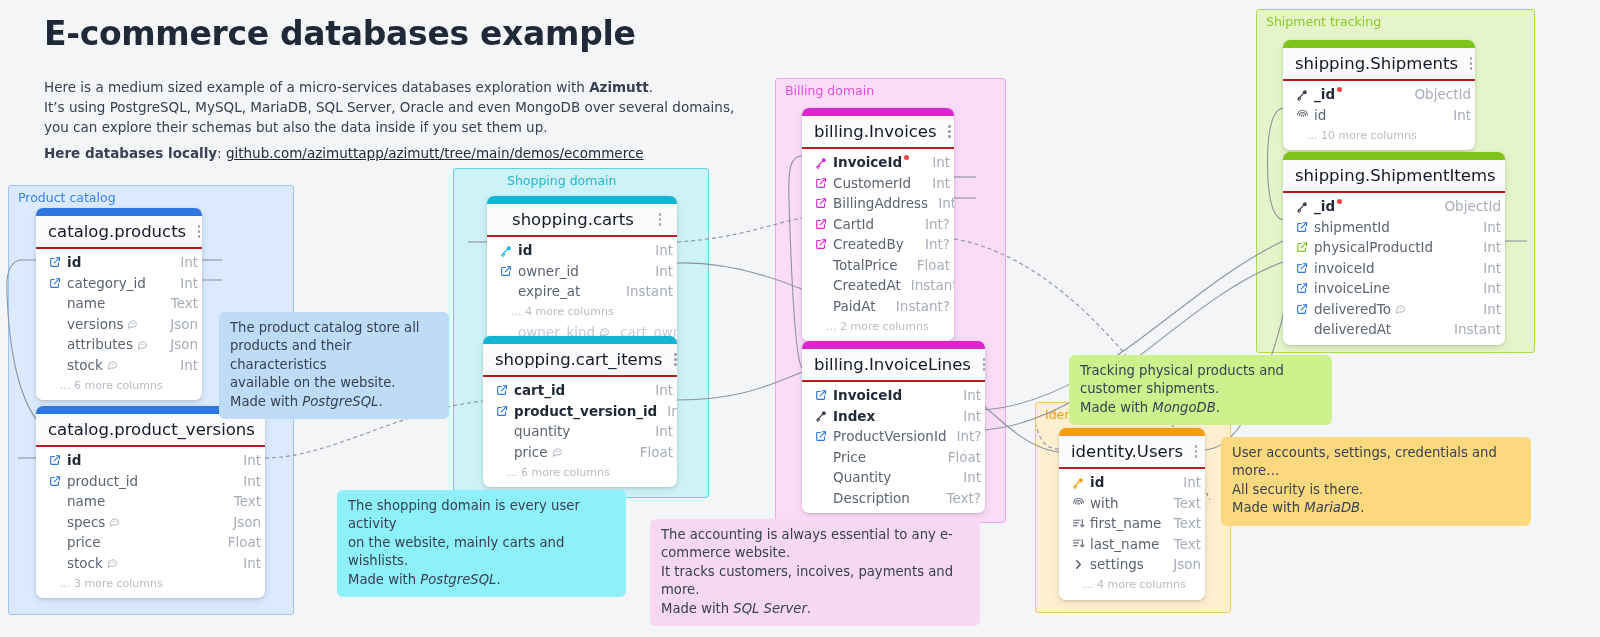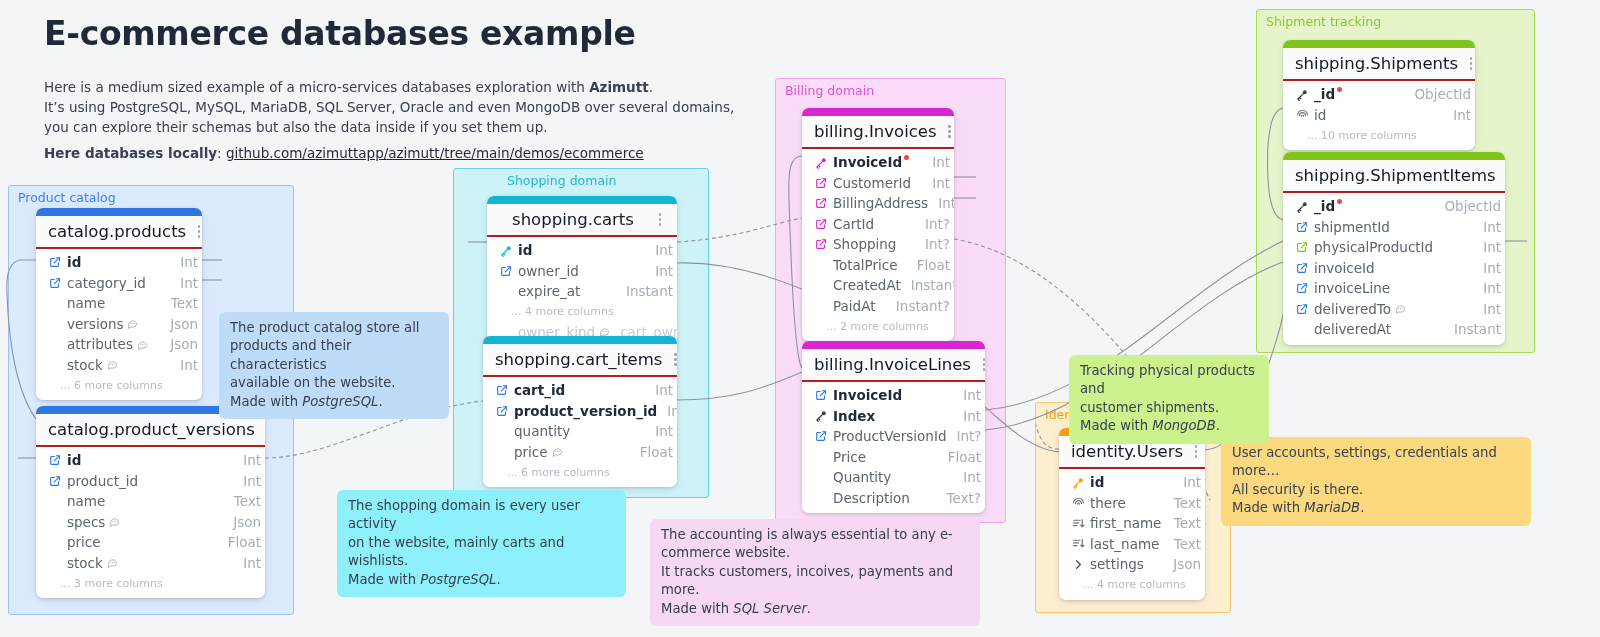--- a/index.html
+++ b/index.html
@@ -553,21 +553,21 @@
             <span class="ic">
               <svg width="12" height="12" viewBox="0 0 24 24" class="gi">
                 <g fill="none" stroke="#d926d1" stroke-width="2.3" stroke-linecap="round" stroke-linejoin="round">
                   <path d="M19 13.5v5.5a1.6 1.6 0 0 1-1.6 1.6H5a1.6 1.6 0 0 1-1.6-1.6V6.6A1.6 1.6 0 0 1 5 5h5.6"></path>
                   <path d="M14.6 3.4H21v6.4"></path>
                   <path d="M10.4 13.6 20.6 3.6"></path>
                 </g>
               </svg>
             </span>
             <span class="nm">
-              <span>Shopping</span>
+              <span>CreatedBy</span>
             </span>
             <span class="ty">Int?</span>
           </div>
           <div class="col">
             <span class="ic"></span>
             <span class="nm">
               <span>TotalPrice</span>
             </span>
             <span class="ty">Float</span>
           </div>
@@ -699,21 +699,21 @@
             <span class="ic">
               <svg width="13" height="13" viewBox="0 0 24 24" class="gi">
                 <g fill="none" stroke="#6b7280" stroke-width="2" stroke-linecap="round">
                   <path d="M3 13a9 9 0 0 1 18 0"></path>
                   <path d="M6.5 14a5.5 5.5 0 0 1 11 0"></path>
                   <path d="M10 15a2 2 0 0 1 4 0"></path>
                 </g>
               </svg>
             </span>
             <span class="nm">
-              <span>there</span>
+              <span>with</span>
             </span>
             <span class="ty">Text</span>
           </div>
           <div class="col">
             <span class="ic">
               <svg width="13" height="13" viewBox="0 0 24 24" class="gi">
                 <g fill="none" stroke="#6b7280" stroke-width="2.2" stroke-linecap="round">
                   <path d="M3 6h12M3 11h9M3 16h6"></path>
                   <path d="M19 5v13M19 18l-3-3M19 18l3-3"></path>
                 </g>
@@ -935,19 +935,19 @@
         <div><span>The accounting is always essential to any e-</span></div>
         <div><span>commerce website.</span></div>
         <div><span>It tracks customers, incoives, payments and more.</span></div>
         <div><span>Made with </span><i>SQL Server</i><span>.</span></div>
       </div>
       <div class="note" style="left: 1221px; top: 437px; width: 310px; background: rgb(252, 217, 126);">
         <div><span>User accounts, settings, credentials and more…</span></div>
         <div><span>All security is there.</span></div>
         <div><span>Made with </span><i>MariaDB</i><span>.</span></div>
       </div>
-      <div class="note" style="left: 1069px; top: 355px; width: 200px; background: rgb(204, 242, 142);">
+      <div class="note" style="left: 1069px; top: 355px; width: 263px; background: rgb(204, 242, 142);">
         <div><span>Tracking physical products and</span></div>
         <div><span>customer shipments.</span></div>
         <div><span>Made with </span><i>MongoDB</i><span>.</span></div>
       </div>
     </div>
 </div>
 
 </body></html>

